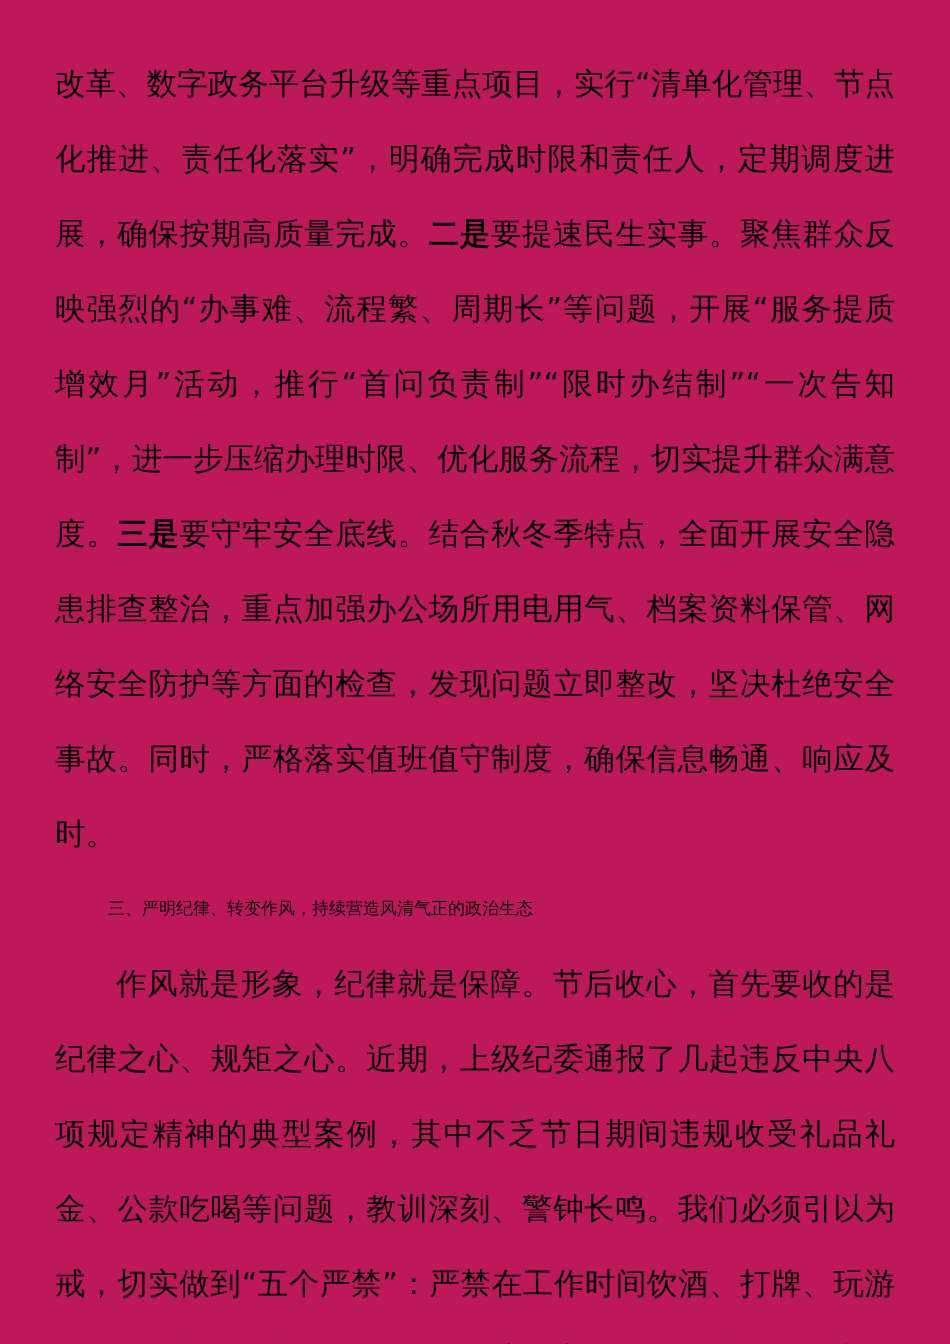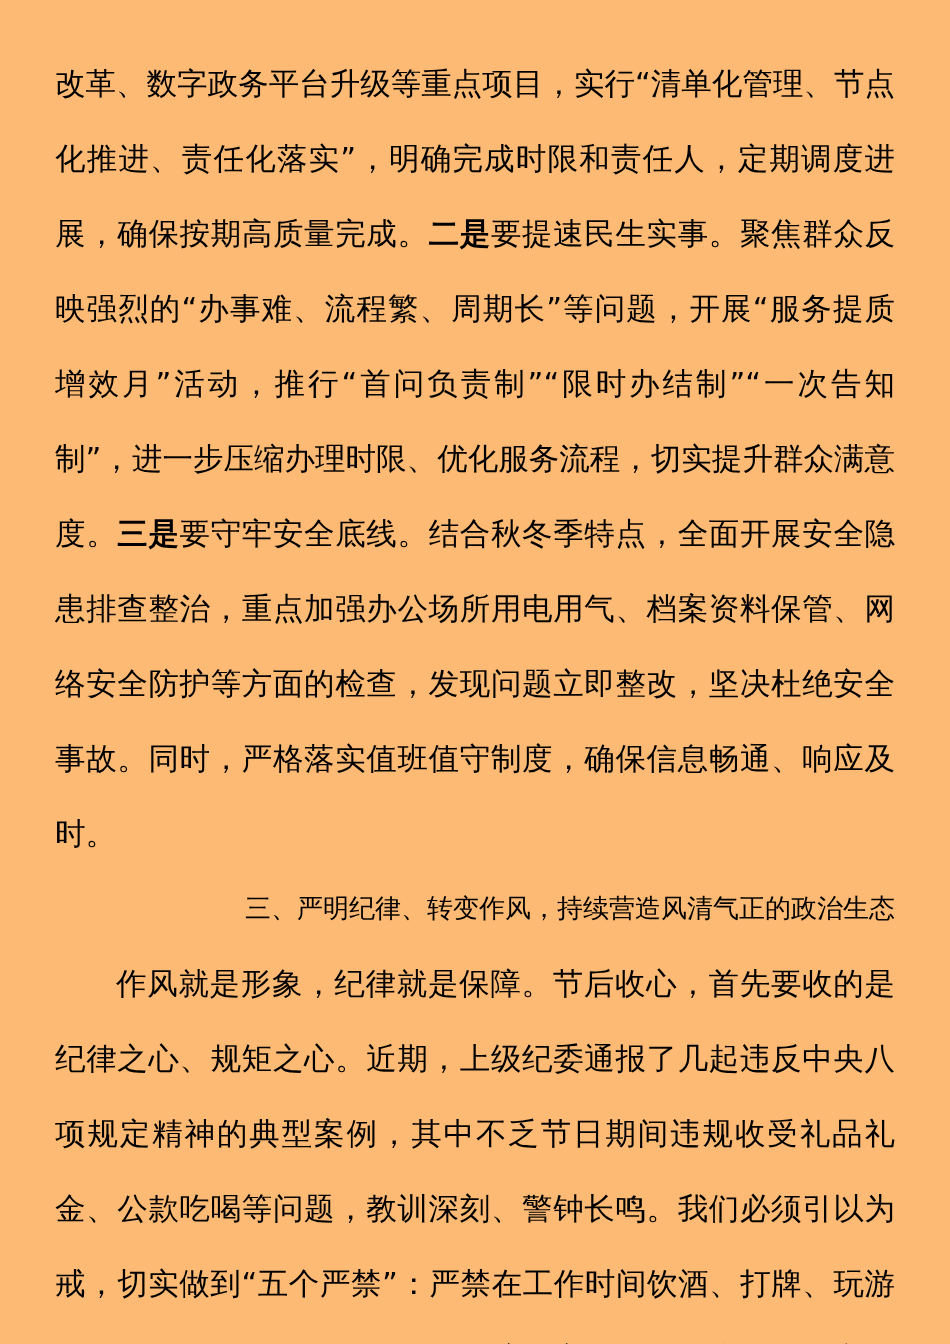--- a/index.html
+++ b/index.html
@@ -8,21 +8,21 @@
     background: #ffffff;
   }
   body {
     font-family: "DejaVu Sans", "Liberation Sans", sans-serif;
     color: #000000;
   }
   .page {
     position: relative;
     width: 950px;
     height: 1344px;
-    background: #fdba74;
+    background: #be185d;
     overflow: hidden;
     box-sizing: border-box;
     padding: 46px 55px 0 55px;
   }
   .doc-body {
     width: 840px;
   }
   p.para {
     margin: 0;
     padding: 0;
@@ -33,23 +33,23 @@
     text-indent: 61px;
     letter-spacing: 0px;
     word-break: break-all;
   }
   p.para.cont {
     text-indent: 0;
   }
   p.heading {
     margin: 0;
     padding: 0;
-    font-size: 26px;
+    font-size: 17px;
     line-height: 75px;
-    text-align: right;
+    text-align: left;
     text-indent: 53px;
     letter-spacing: 0px;
   }
   b.em {
     font-weight: bold;
   }
 </style>
 </head>
 <body>
 

